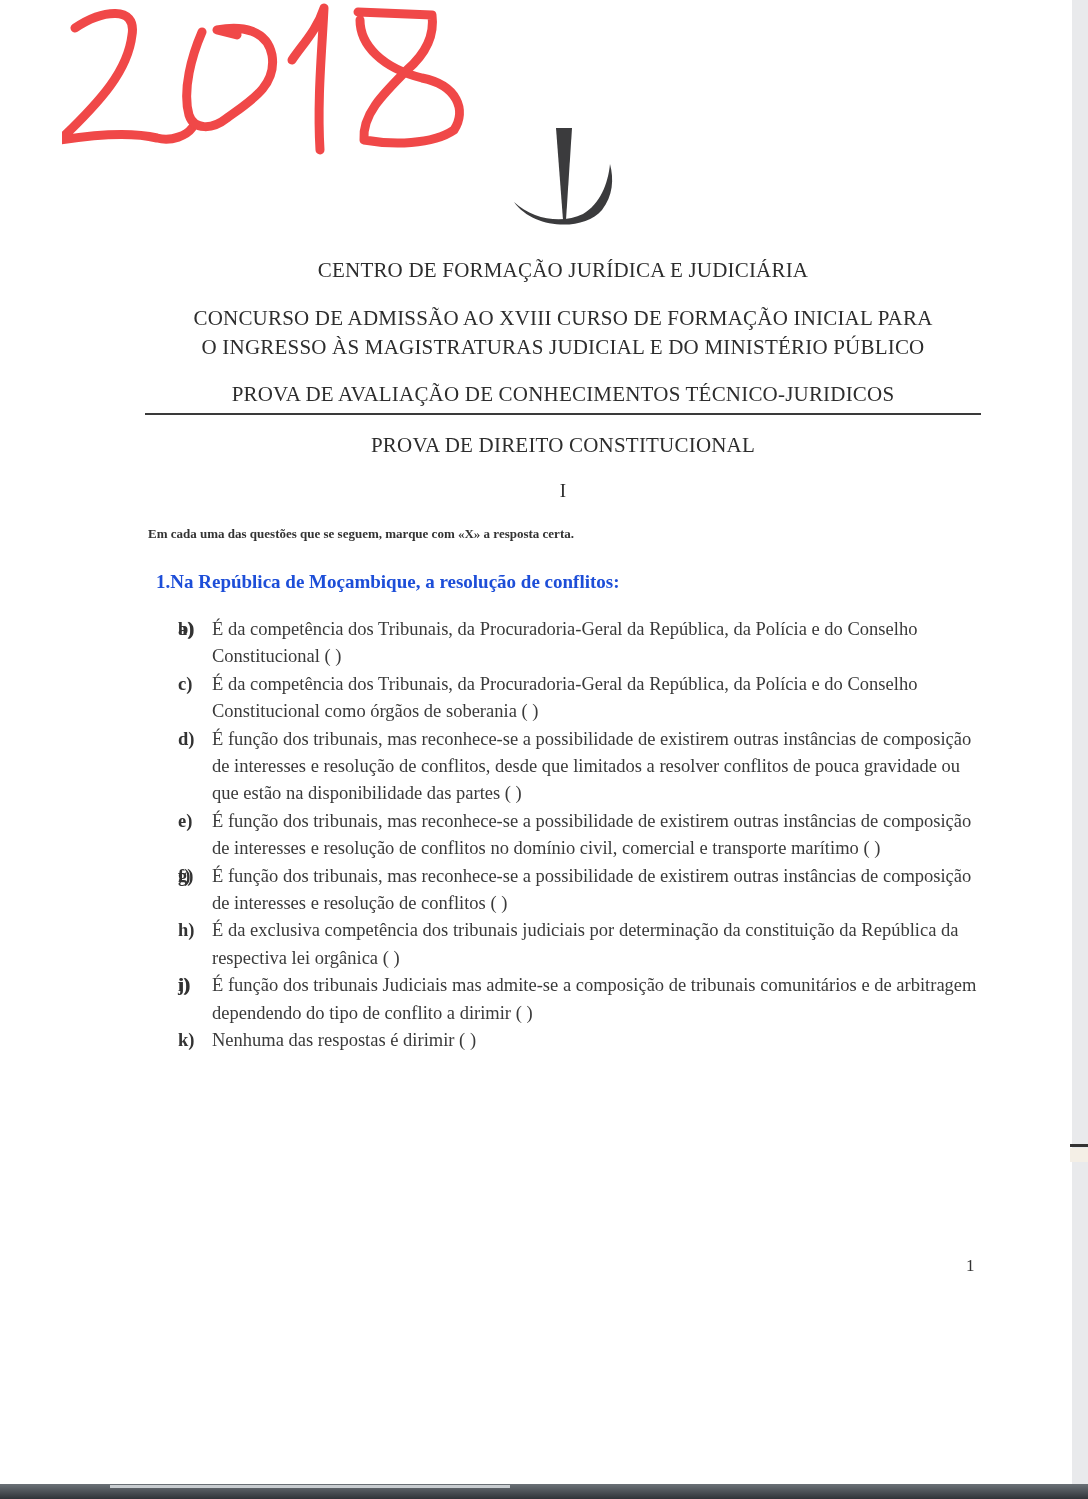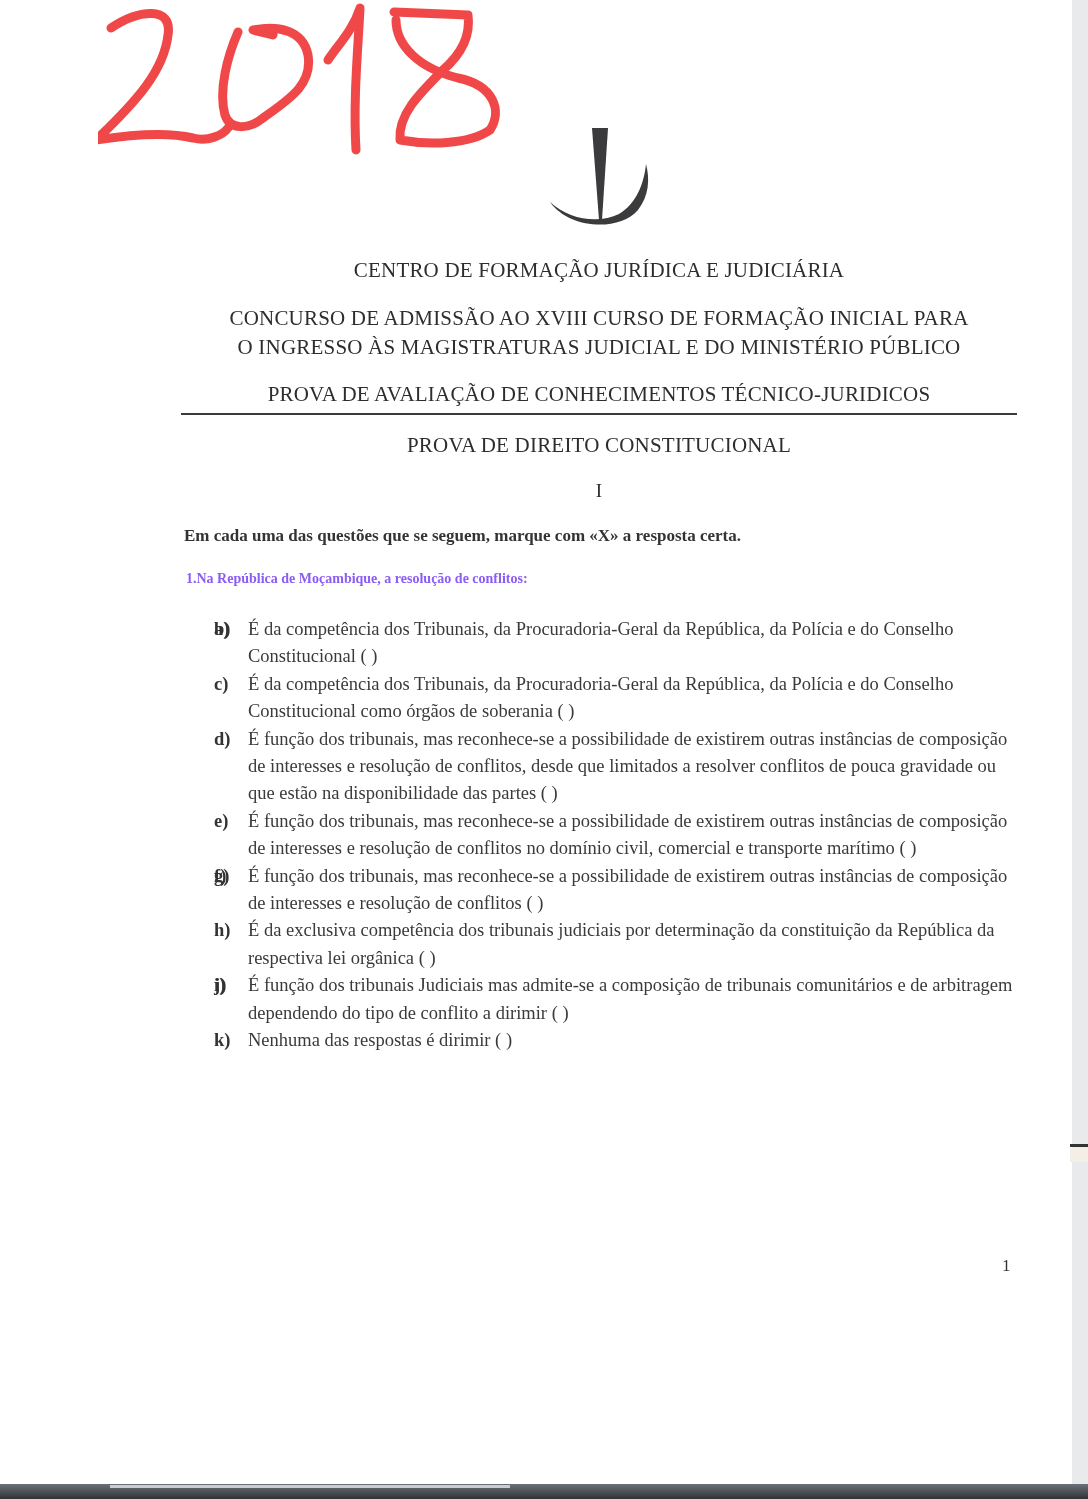--- a/index.html
+++ b/index.html
@@ -5,21 +5,20 @@
     html, body { margin: 0; padding: 0; }
     body {
       width: 1088px; height: 1499px; position: relative; overflow: hidden;
       background: #ffffff;
       font-family: "Liberation Serif", "DejaVu Serif", serif;
       color: #2b2b2b;
     }
     .page {
       position: absolute; left: 0; top: 0; width: 904px; height: 1484px;
       background: #ffffff;
-      margin-left: 36px;
     }
     .scan-right {
       position: absolute; left: 1072px; top: 0; width: 16px; height: 1499px;
       background: #e9eaec;
     }
     .scan-right-mark {
       position: absolute; left: 1070px; top: 1144px; width: 18px; height: 3px;
       background: #333;
     }
     .scan-right-strip {
@@ -42,26 +41,26 @@
     }
     .center-line {
       position: absolute; left: 0; width: 1126px; text-align: center;
       font-size: 21px; letter-spacing: 0.2px; color: #2d2d2d;
     }
     .rule {
       position: absolute; left: 145px; top: 413px; width: 836px; height: 2px;
       background: #3a3a3a;
     }
     .instruction {
-      position: absolute; left: 148px; top: 526px; font-size: 17px;
+      position: absolute; left: 148px; top: 526px; font-size: 13px;
       font-weight: bold; color: #333;
     }
     .question {
-      position: absolute; left: 150px; top: 571px; font-size: 14px;
-      font-weight: bold; color: #8b5cf6;
+      position: absolute; left: 156px; top: 571px; font-size: 19px;
+      font-weight: bold; color: #1d4ed8;
     }
     .options {
       position: absolute; left: 178px; top: 616px; width: 810px;
       list-style: none; margin: 0; padding: 0;
     }
     .option {
       position: relative; padding-left: 34px; font-size: 18.5px;
       line-height: 27.4px; color: #3a3a3a;
     }
     .option-letter {

